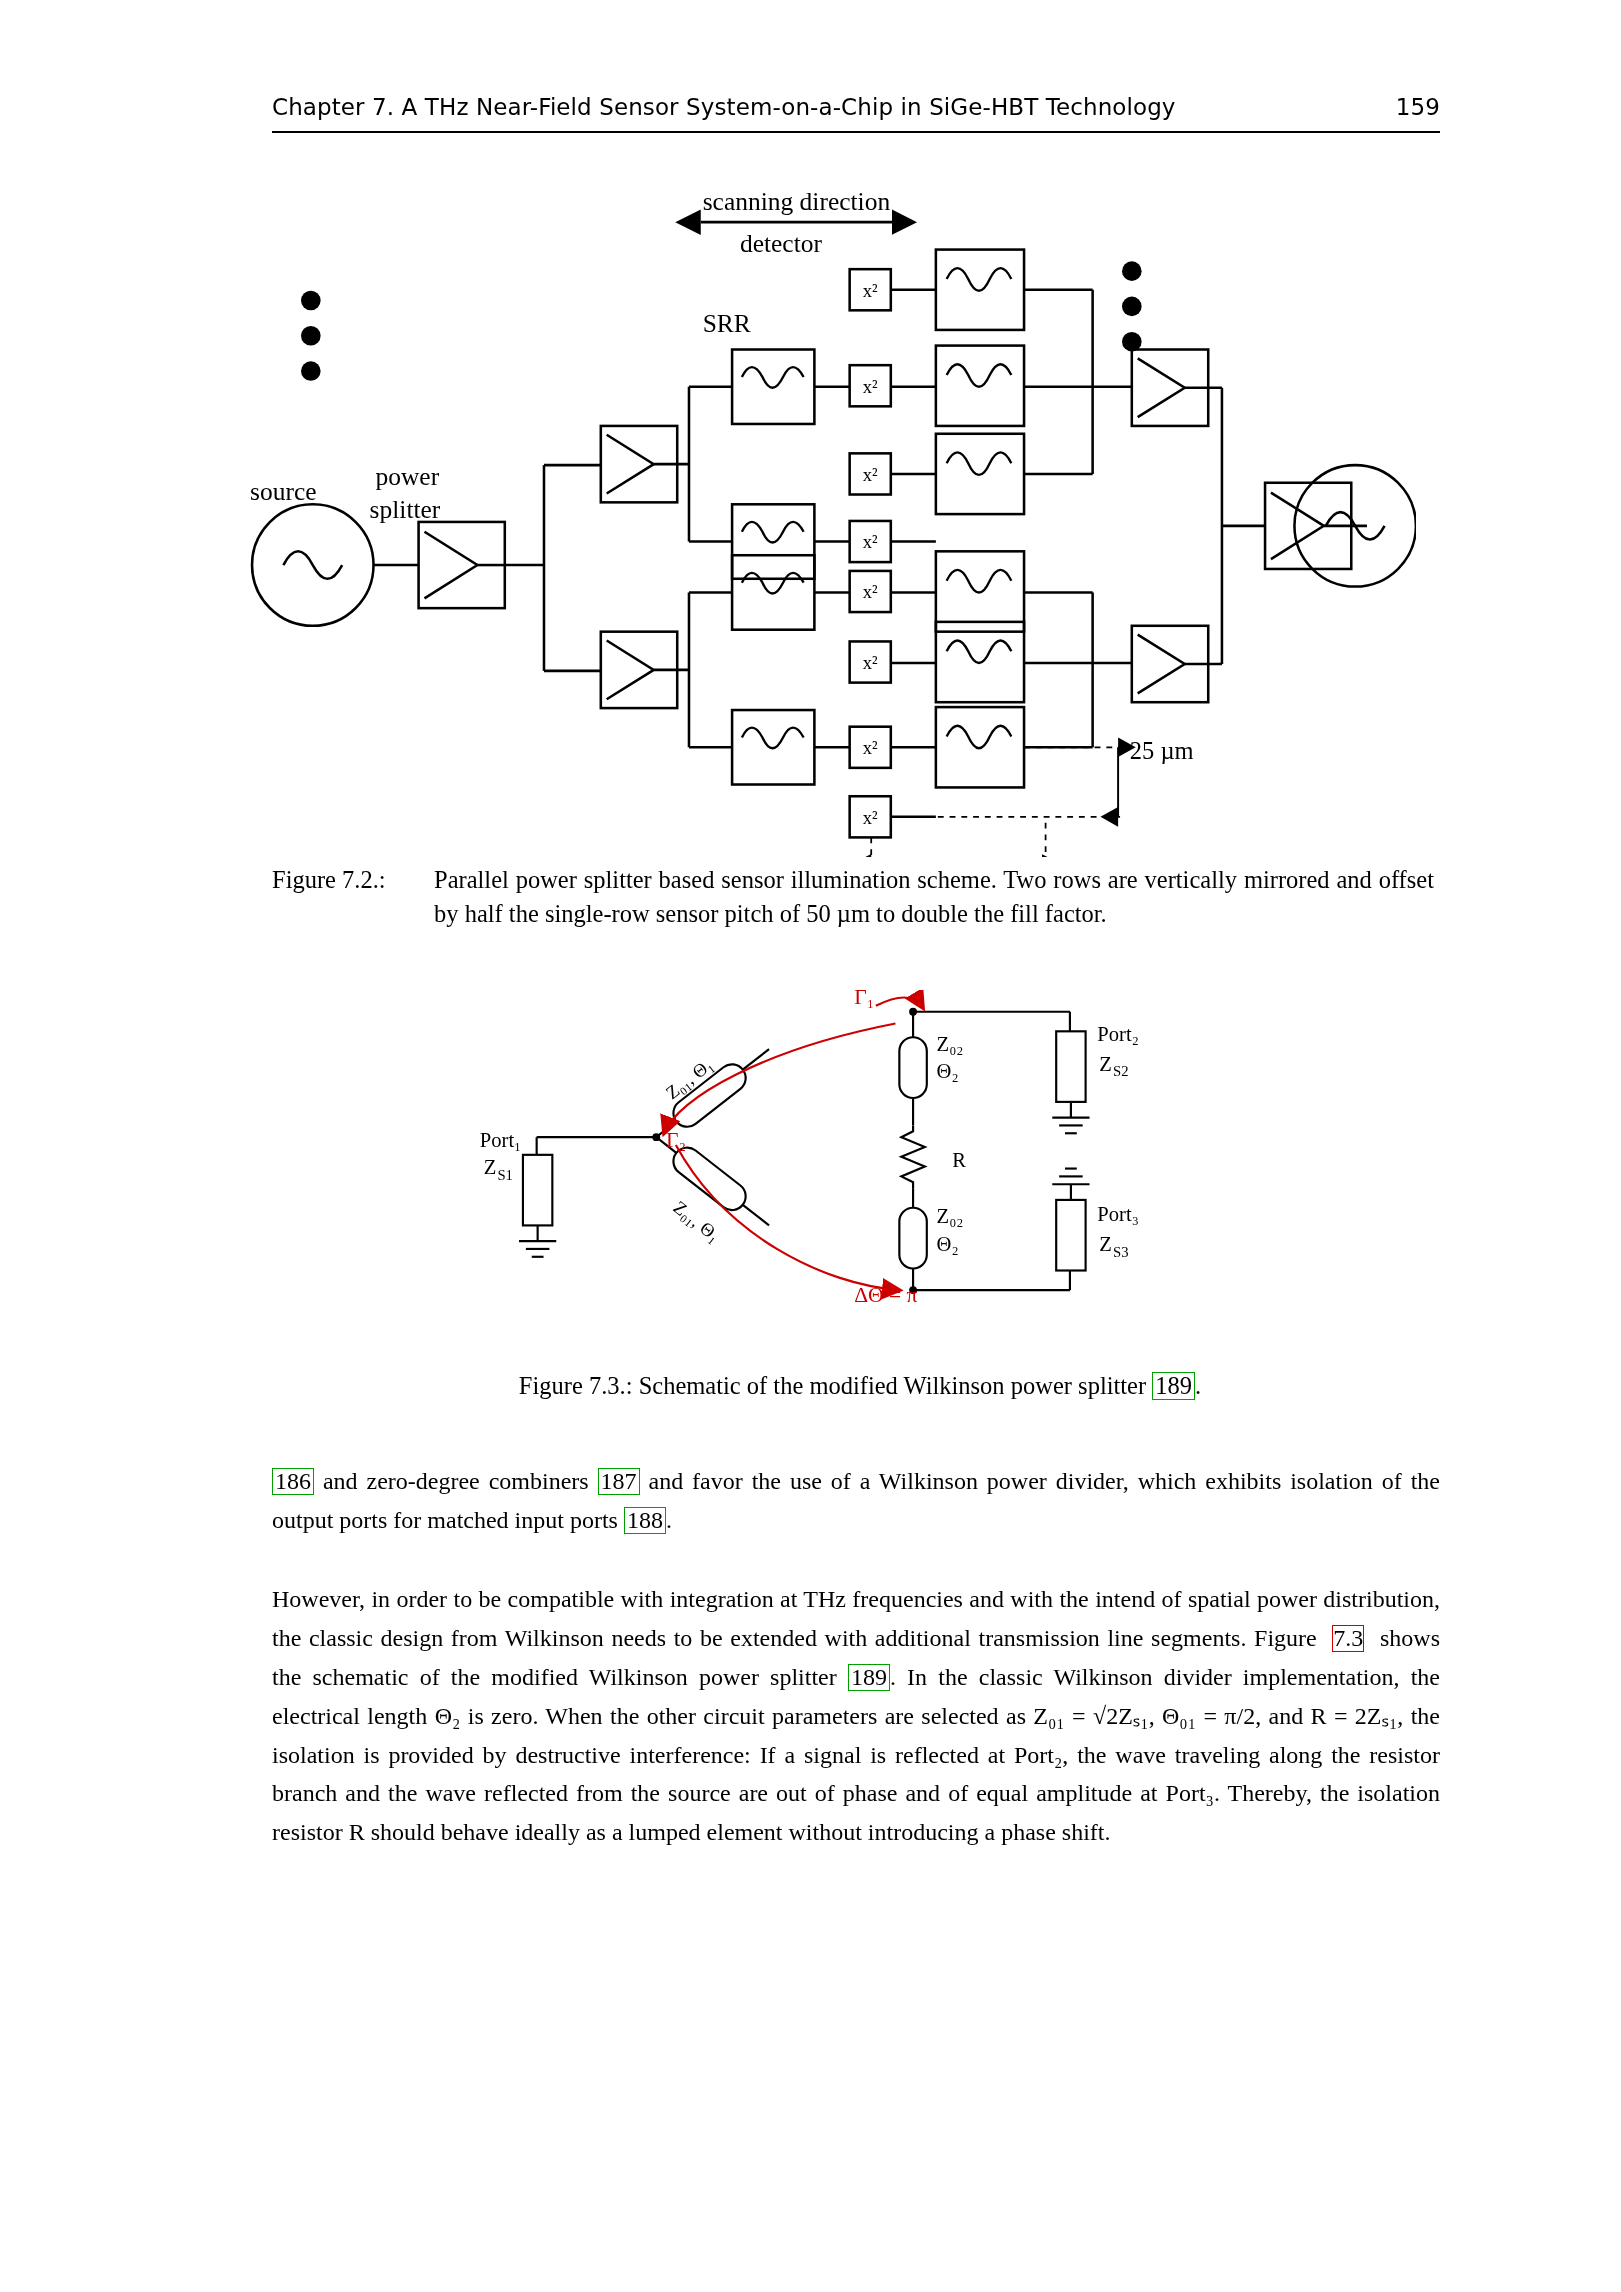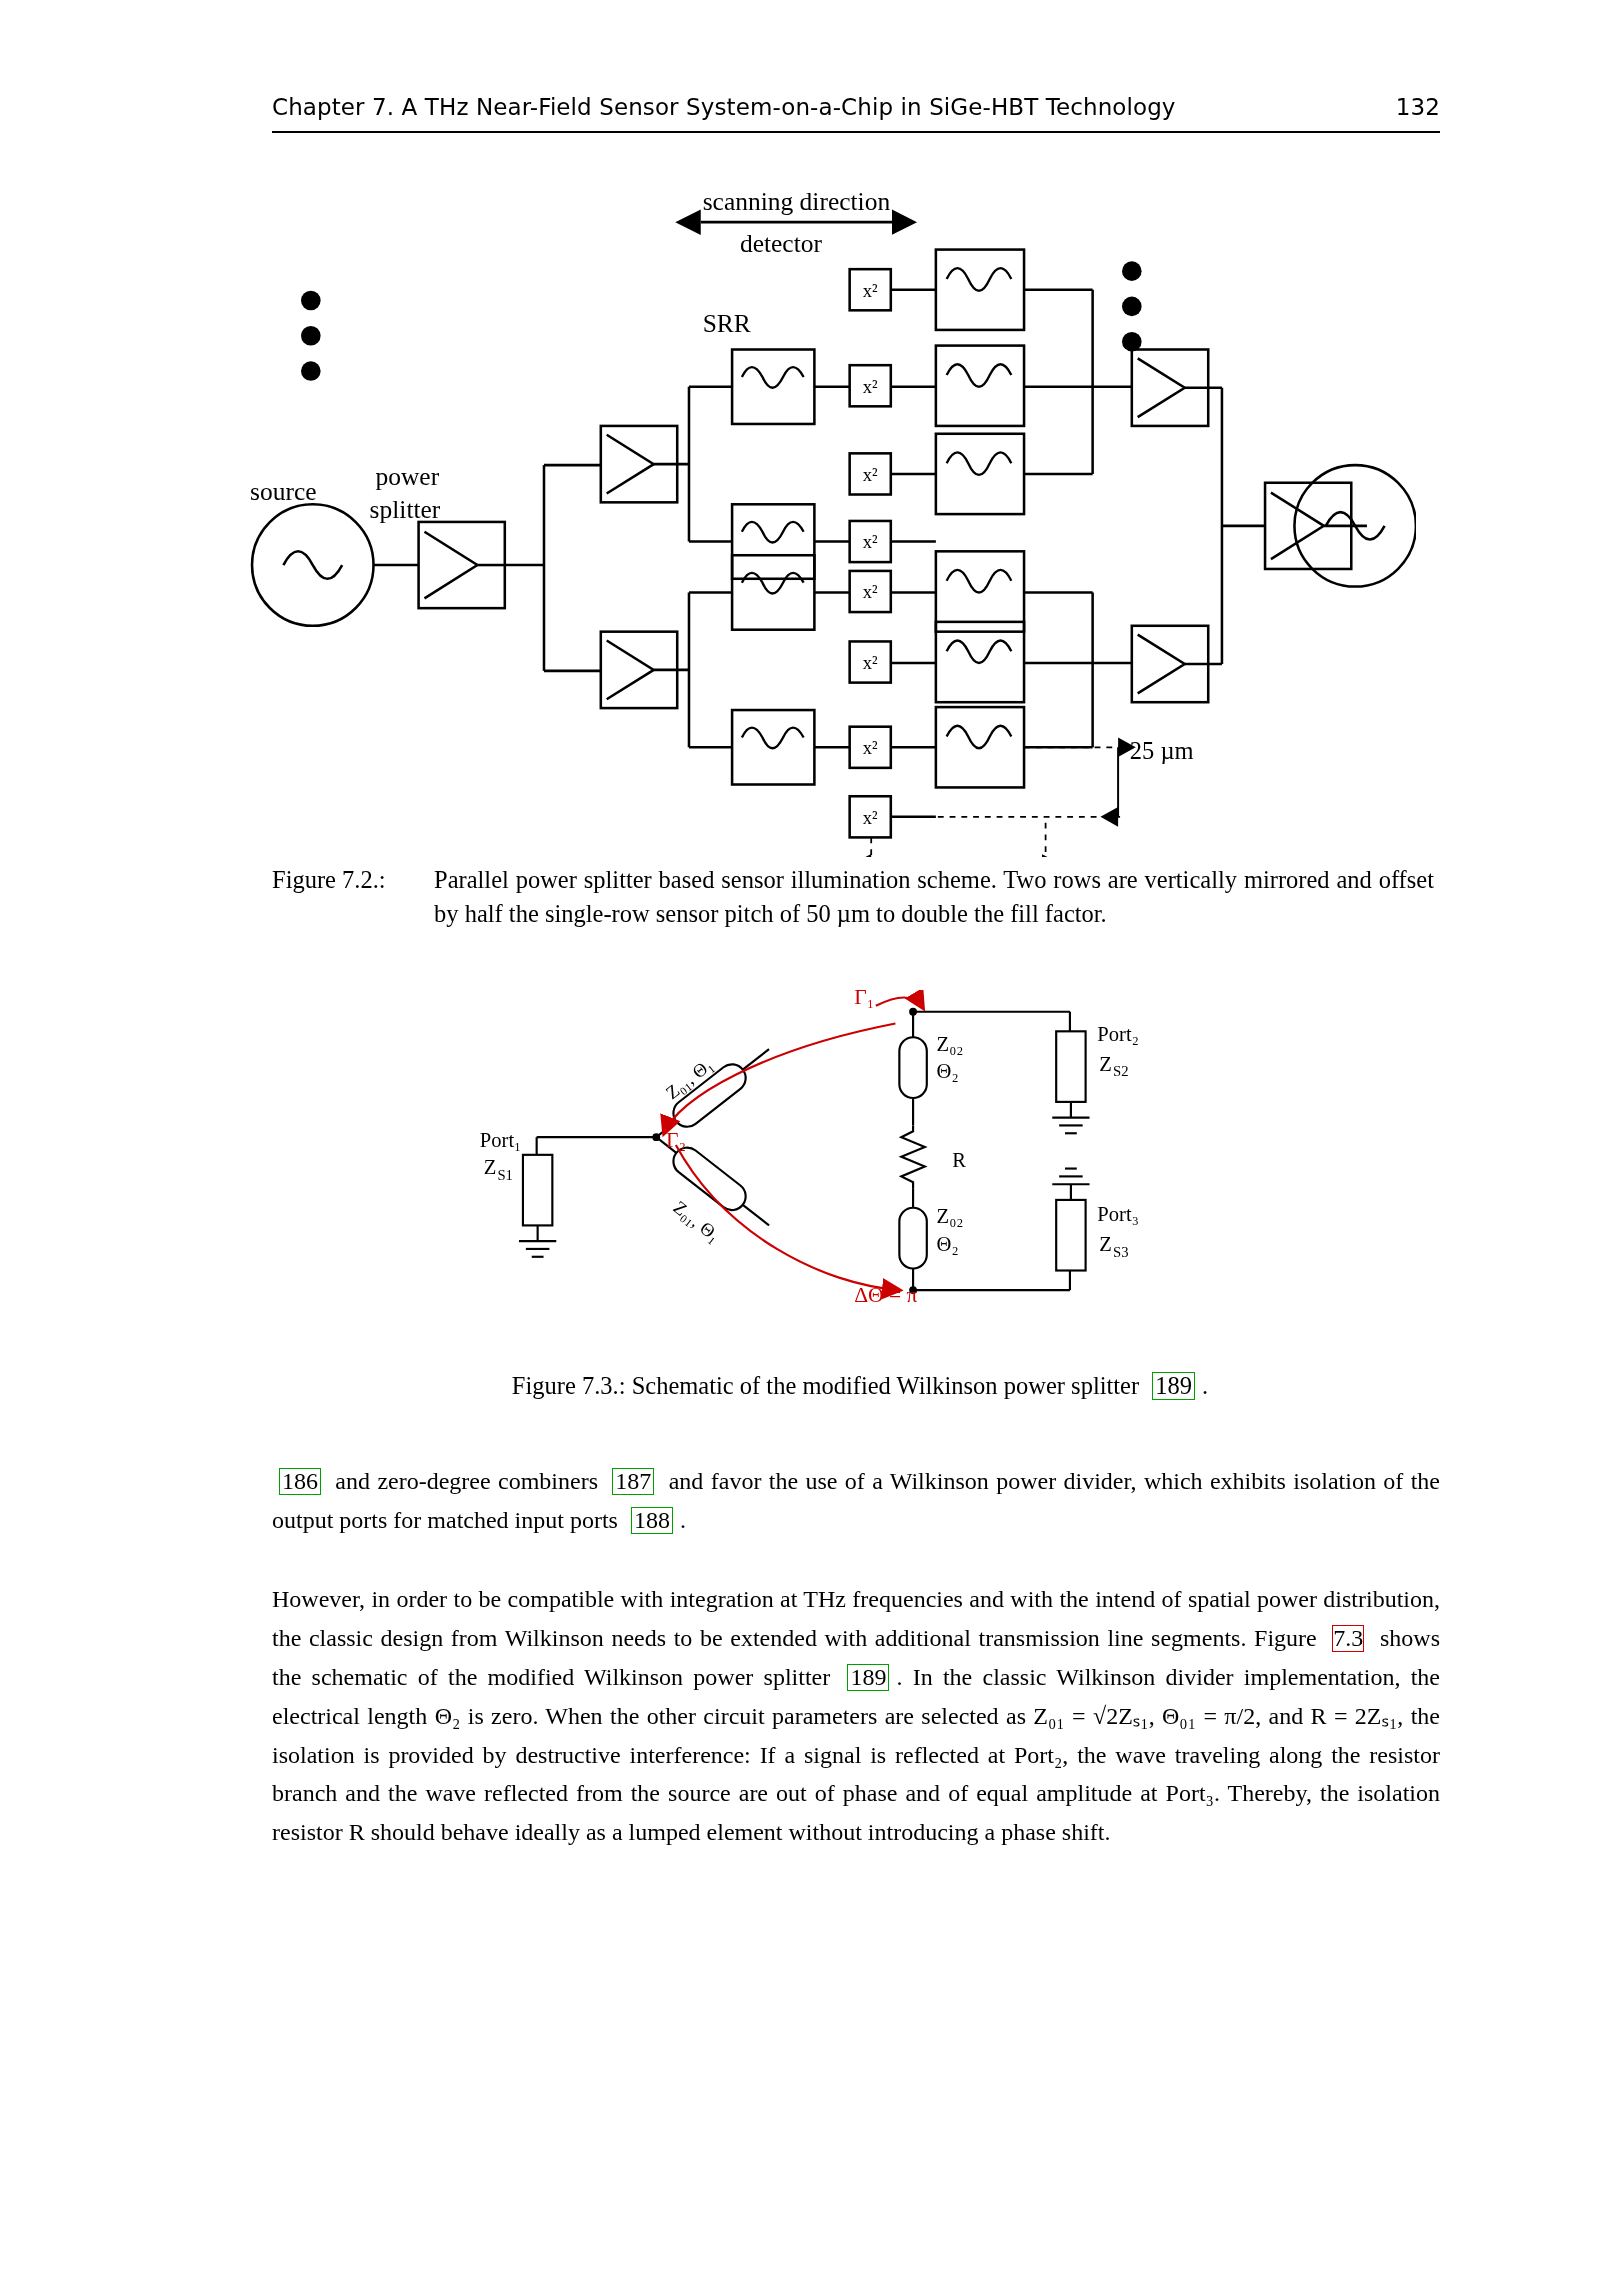--- a/index.html
+++ b/index.html
@@ -75,21 +75,21 @@
     position: absolute;
     left: 272px;
     top: 1372px;
     width: 1176px;
     text-align: center;
     font-size: 24.5px;
   }
   .refbox {
     border: 1.4px solid #00a000;
     padding: 0 2px;
-    margin: 0 7px;
+    margin: 0 0;
     display: inline-block;
     line-height: 1.05;
   }
   .refbox-red {
     border: 1.4px solid #d00000;
     padding: 0 0;
     margin: 0 8px;
     display: inline-block;
     line-height: 1.05;
   }
@@ -106,21 +106,21 @@
   #para1 { top: 1462px; }
   #para2 { top: 1580px; }
 </style>
 </head>
 <body>
 
 <div class="page">
 
   <div class="header">
     <span>Chapter 7. A THz Near-Field Sensor System-on-a-Chip in SiGe-HBT Technology</span>
-    <span>132</span>
+    <span>159</span>
     <div class="hrule"></div>
   </div>
 
   <div class="fig72">
     <svg width="1166" height="676" viewBox="0 0 1190 690">
       <defs>
         <marker id="arrowL" markerWidth="12" markerHeight="12" refX="10" refY="5" orient="auto">
           <path d="M10,0 L0,5 L10,10 z" fill="#000"></path>
         </marker>
         <marker id="arrowR" markerWidth="12" markerHeight="12" refX="2" refY="5" orient="auto">

